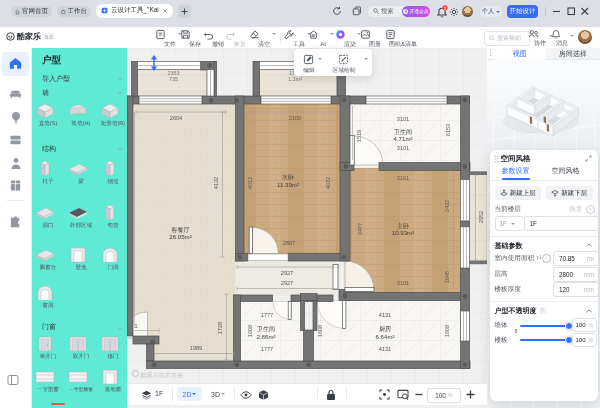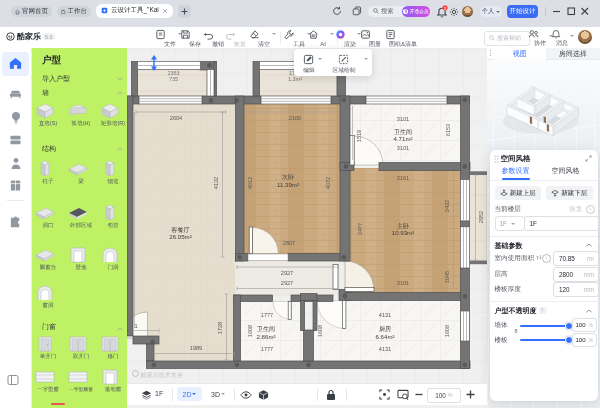--- a/index.html
+++ b/index.html
@@ -10,21 +10,21 @@
   #chrome{position:absolute;left:0;top:0;width:600px;height:27px;background:#dce0e6;}
   .tabpill{position:absolute;top:6px;height:11px;border-radius:6px;background:#cfd4db;color:#303338;font-size:6.5px;display:flex;align-items:center;padding:0 4px;gap:2px;white-space:nowrap;}
   .activetab{position:absolute;top:4px;height:13.5px;border-radius:6px;background:#fff;color:#27292e;font-size:6.5px;display:flex;align-items:center;padding:0 5px;gap:3px;white-space:nowrap;}
   
   #toolbar{position:absolute;left:0;top:27px;width:600px;height:21px;background:#fff;border-bottom:1px solid #e8e9ec;}
   .titem{position:absolute;top:2px;width:30px;text-align:center;color:#4c515a;}
   .titem .lb{font-size:6px;line-height:6px;margin-top:1px;display:block;color:#555a63;}
   
   #rail{position:absolute;left:0;top:48px;width:31px;height:360px;background:#fff;border-right:1px solid #ededf0;}
   
-  #lpanel{position:absolute;left:32px;top:48px;width:99px;height:360px;background:#bef264;border-right:5px solid #a3a3a3;}
+  #lpanel{position:absolute;left:32px;top:48px;width:99px;height:360px;background:#5eead4;border-right:5px solid #a3a3a3;}
   .sechead{position:absolute;left:10px;font-size:7px;color:#33363c;}
   .chev{position:absolute;right:8px;width:6px;height:4px;}
   .chev svg{display:block;}
   .tri{display:inline-block;width:0;height:0;border-left:2px solid transparent;border-right:2px solid transparent;border-top:2.8px solid #9aa0a8;vertical-align:middle;}
   .item{position:absolute;width:30px;text-align:center;}
   .item .lb{display:block;font-size:5.8px;line-height:6px;color:#53575f;transform:scale(.96);white-space:nowrap;}
   
   #rpanel{position:absolute;left:487px;top:48px;width:113px;height:360px;background:#eceff2;}
   .inbox{border:1px solid #dcdfe3;border-radius:3px;background:#fff;position:absolute;display:flex;align-items:center;}
   .lab{position:absolute;font-size:6.6px;color:#51565e;}

